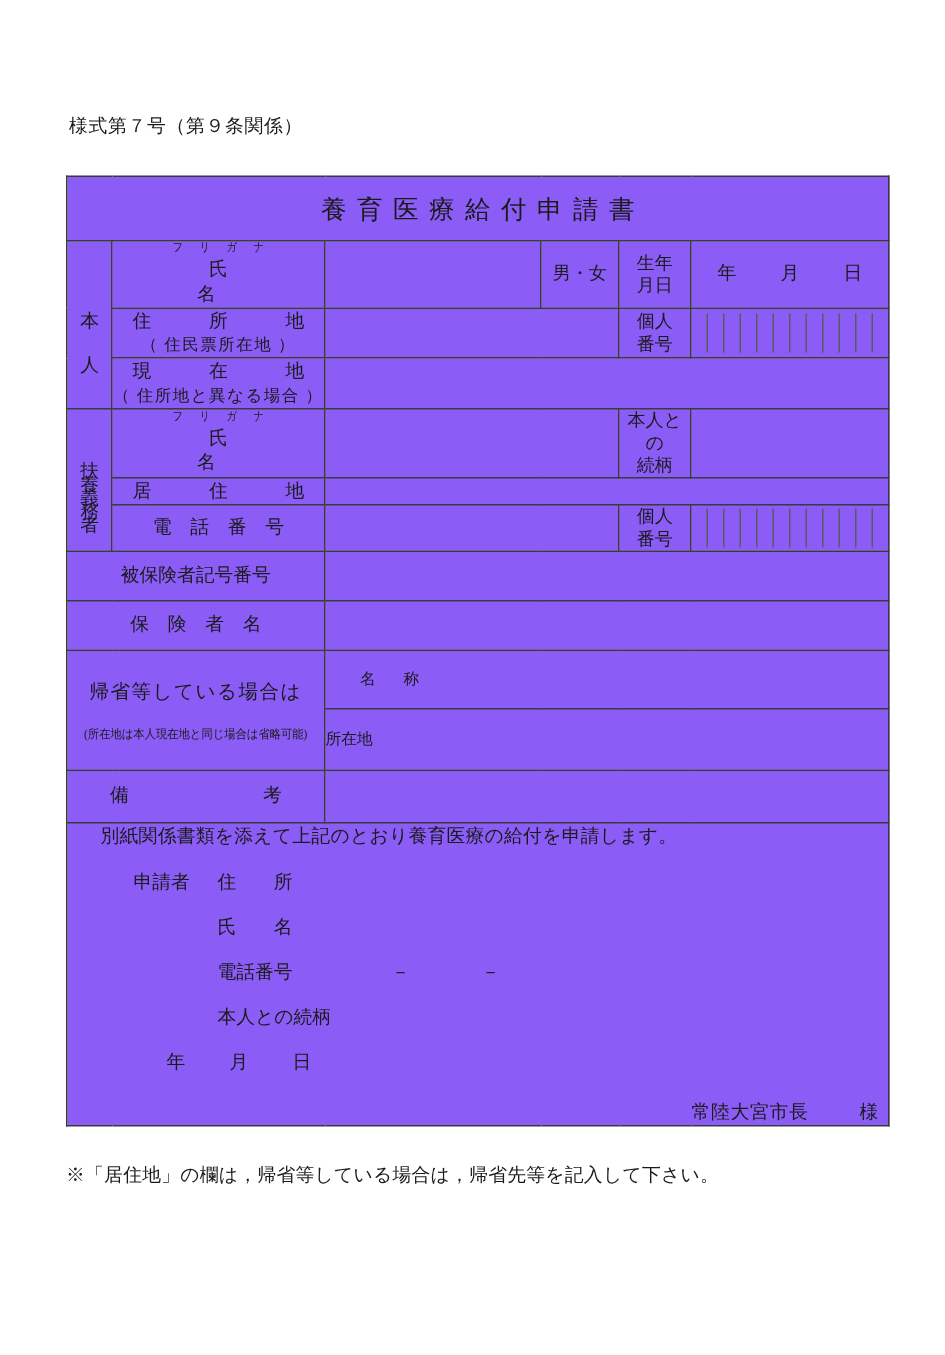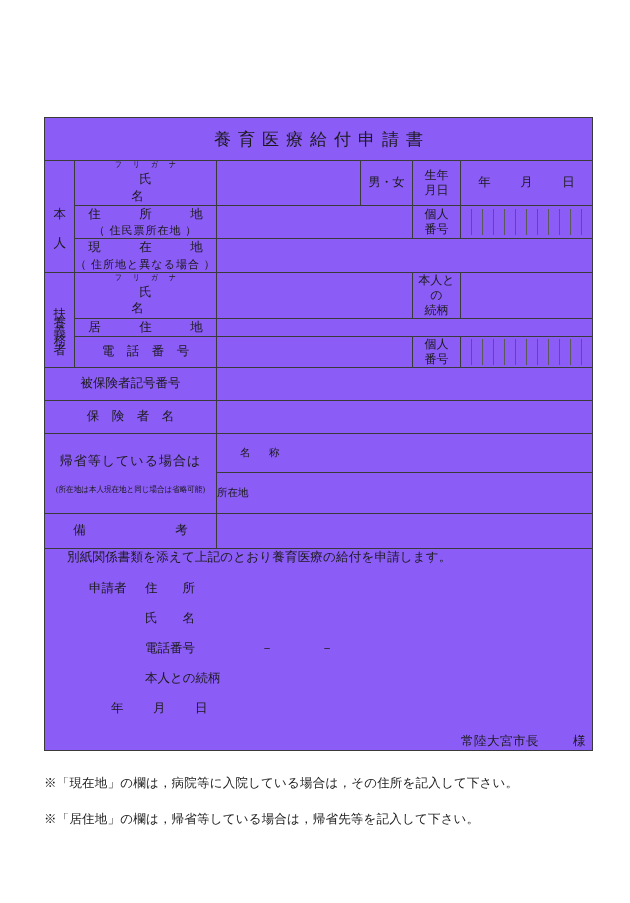--- a/index.html
+++ b/index.html
@@ -214,20 +214,21 @@
     letter-spacing: 0.2px;
     margin-bottom: 19px;
     white-space: nowrap;
   }
 </style>
 </head>
 <body>
 
 <div class="page">
 
+  <div class="form-code">様式第７号（第９条関係）</div>
 
   <table class="form-table">
     <colgroup>
       <col style="width:30px">
       <col style="width:142px">
       <col style="width:144px">
       <col style="width:52px">
       <col style="width:48px">
       <col style="width:132px">
     </colgroup>
@@ -402,17 +403,16 @@
         <div class="addressee">
           <span>常陸大宮市長</span><span class="sama">様</span>
         </div>
 
       </td>
     </tr>
   </tbody>
     </table>
 
   <div class="notes">
-    <div class="note-line">※「現在地」の欄は，病院等に入院している場合は，その住所を記入して下さい。</div>
     <div class="note-line">※「居住地」の欄は，帰省等している場合は，帰省先等を記入して下さい。</div>
   </div>
 
 </div>
 
 </body></html>

